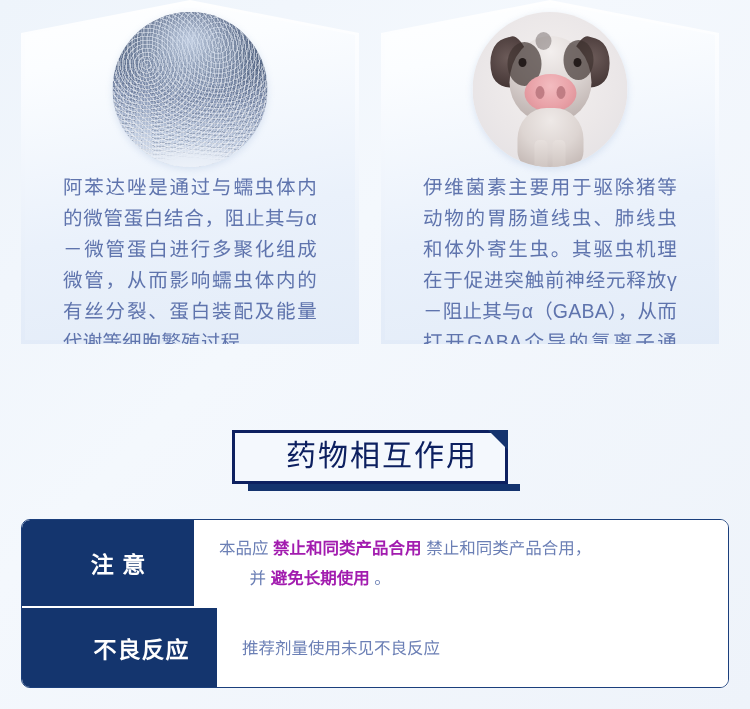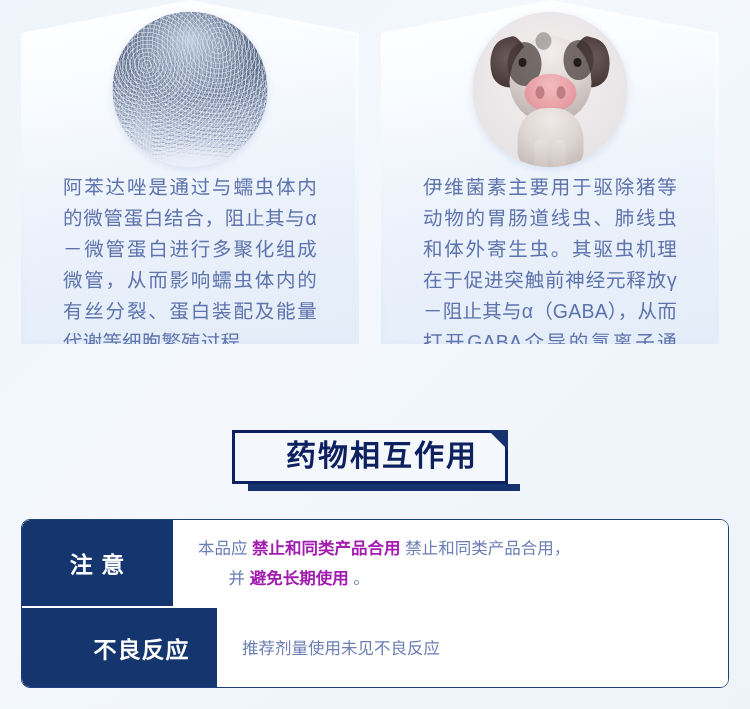--- a/index.html
+++ b/index.html
@@ -205,21 +205,21 @@
   .banner-fold {
     position: absolute;
     right: 0; top: 0;
     width: 20px; height: 20px;
     background: #14336e;
     -webkit-clip-path: polygon(100% 0, 100% 100%, 0 0);
     clip-path: polygon(100% 0, 100% 100%, 0 0);
   }
   .banner-title {
     font-size: 30px;
-    font-weight: bold;
+    font-weight: normal;
     color: #0d2060;
     letter-spacing: 2px;
     line-height: 1;
     padding-bottom: 2px;
     margin-left: 24px;
   }
 
   
   .table {
     position: absolute;
@@ -247,21 +247,21 @@
     flex: 0 0 151px;
     background: #14356e;
     color: #ffffff;
     display: flex;
     align-items: center;
     justify-content: center;
     font-size: 23px;
     font-weight: bold;
     letter-spacing: 1px;
   }
-  .trow.r1 .tlabel { border-top-left-radius: 8px; }
+  .trow.r1 .tlabel { border-top-left-radius: 8px; padding-left: 21px; }
   .trow.r2 .tlabel { border-bottom-left-radius: 8px; padding-left: 44px; }
   .tbody {
     flex: 1 1 auto;
     display: flex;
     align-items: center;
     padding: 0 22px 0 25px;
     background: #ffffff;
     font-size: 16.5px;
     line-height: 30px;
     color: #6b7fb5;

